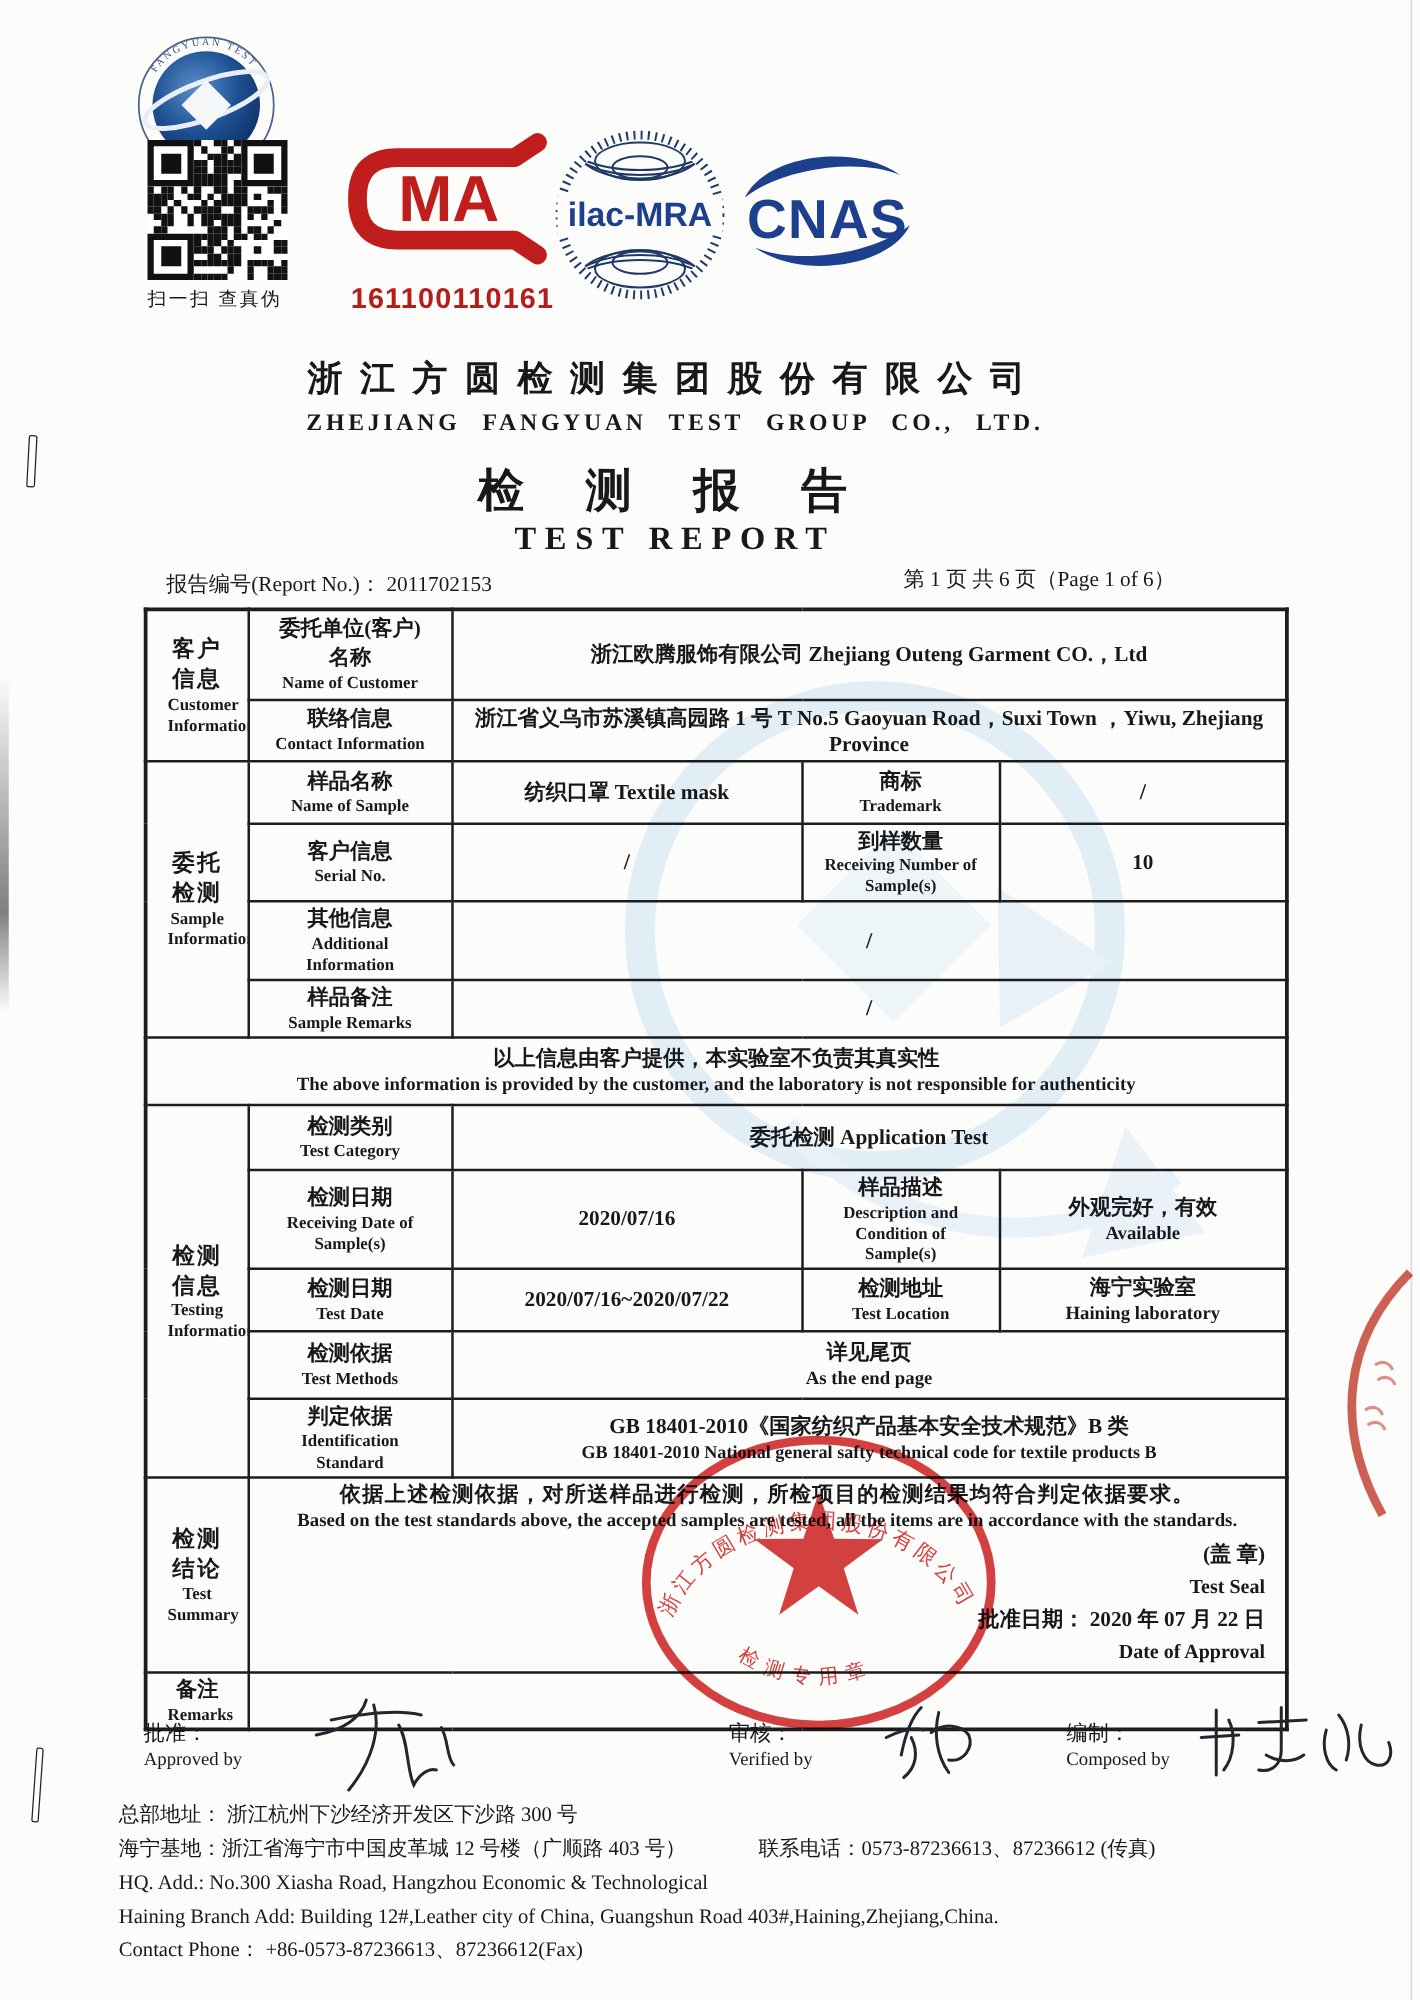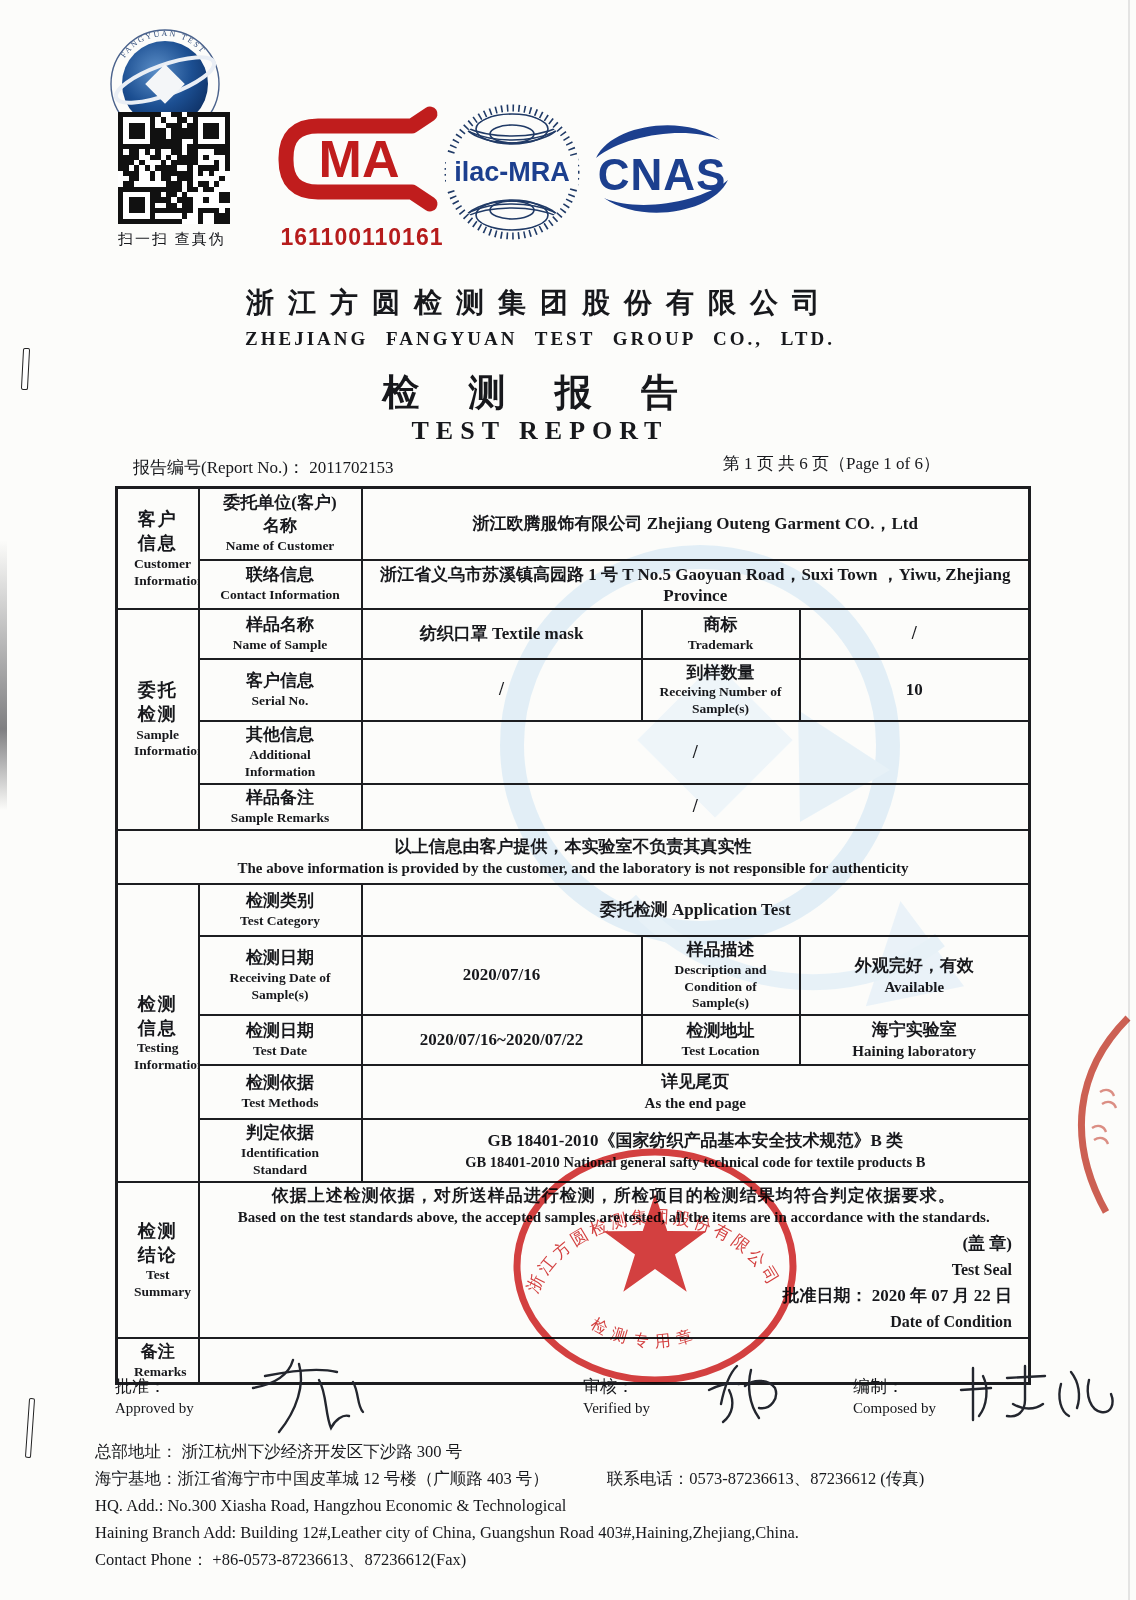--- a/index.html
+++ b/index.html
@@ -483,21 +483,21 @@
       <td colspan="4" class="sum-cell">
         <span class="cn" style="letter-spacing:1px">依据上述检测依据，对所送样品进行检测，所检项目的检测结果均符合判定依据要求。</span>
         <span class="en" style="font-size:15px">Based on the test standards above, the accepted samples are tested, all the items are in accordance with the standards.</span>
         <div class="sum-inner">
           <div class="line">(盖 章)</div>
           <div class="line en">Test Seal</div>
           <div class="line">
             <span>批准日期：</span>
             <span>2020 年 07 月 22 日</span>
           </div>
-          <div class="line en">Date of Condition</div>
+          <div class="line en">Date of Approval</div>
         </div>
       </td>
     </tr>
 
     <tr style="height:46px">
       <td>
         <span class="cn">备注</span>
         <span class="en">Remarks</span>
       </td>
       <td colspan="4"></td>

